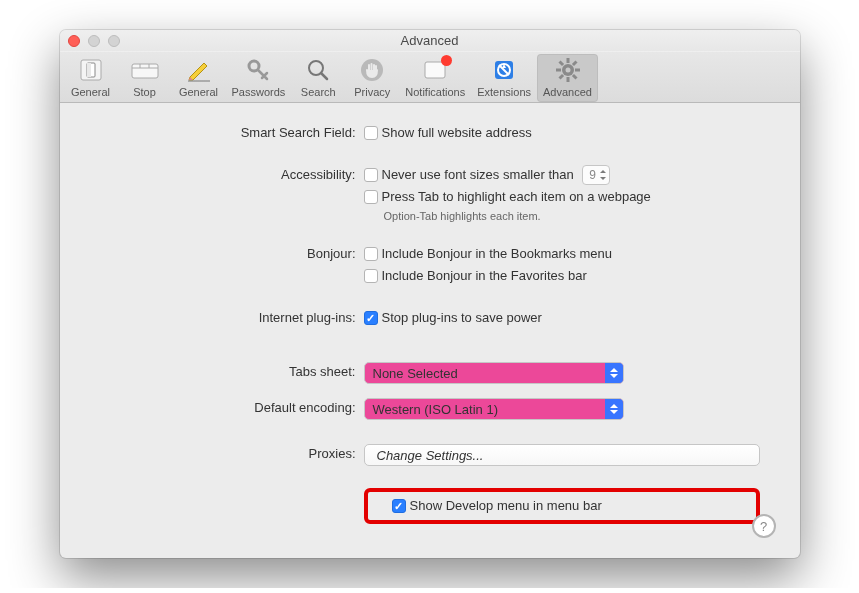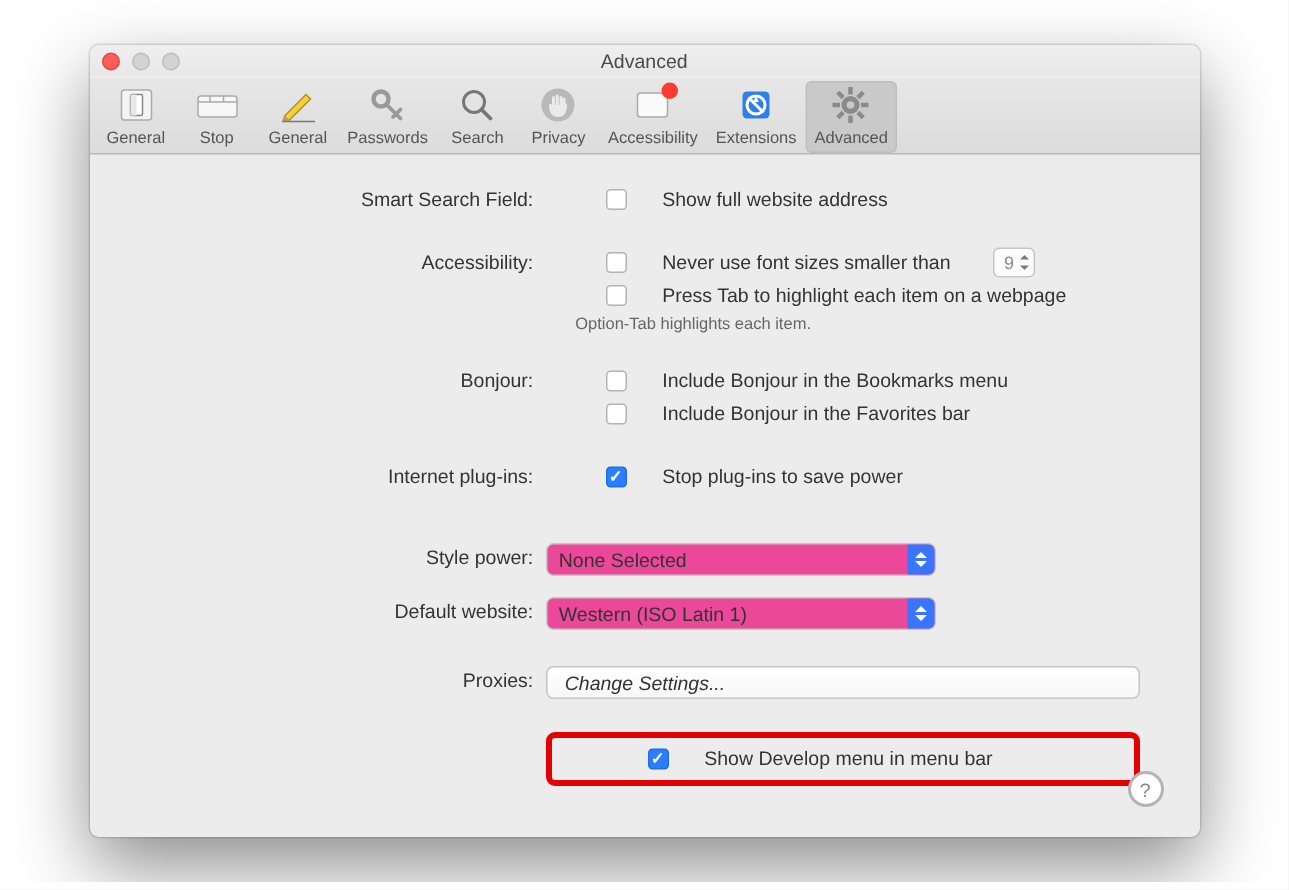--- a/index.html
+++ b/index.html
@@ -101,23 +101,22 @@
   }
   .right {
     flex: 1;
     display: flex;
     flex-direction: column;
     gap: 2px;
   }
   .chk-line {
     display: flex;
     align-items: center;
-    gap: 24px;
+    gap: 4px;
     line-height: 20px;
-    margin-left: 40px;
   }
   .mac-check {
     width: 14px;
     height: 14px;
     border-radius: 3px;
     border: 1px solid #b4b4b4;
     background: #fff;
     display: inline-flex;
     align-items: center;
     justify-content: center;
@@ -331,21 +330,21 @@
       <div class="tb-label">Privacy</div>
     </div>
 
     <div class="tb-item">
       <div class="tb-icon" style="position:relative">
         <svg width="26" height="26" viewBox="0 0 26 26">
           <rect x="3" y="5" width="20" height="16" rx="2" fill="#fafafa" stroke="#aaa"></rect>
         </svg>
         <div style="position:absolute;top:-1px;right:-1px;width:11px;height:11px;border-radius:50%;background:#ff3b30;"></div>
       </div>
-      <div class="tb-label">Accessibility</div>
+      <div class="tb-label">Notifications</div>
     </div>
 
     <div class="tb-item">
       <div class="tb-icon">
         <svg width="26" height="26" viewBox="0 0 26 26">
           <rect x="4" y="4" width="18" height="18" rx="3" fill="#2e7fe6"></rect>
           <circle cx="13" cy="13" r="6" fill="none" stroke="#fff" stroke-width="2"></circle>
           <path d="M8 8 L18 18" stroke="#fff" stroke-width="2"></path>
           <path d="M13 7 L15 11 L11 11 Z" fill="#fff"></path>
         </svg>
@@ -425,31 +424,31 @@
       <div class="left">Internet plug-ins:</div>
       <div class="right">
         <div class="chk-line">
           <span class="mac-check checked"></span>
           <span>Stop plug-ins to save power</span>
         </div>
       </div>
     </div>
 
     <div class="row med-gap">
-      <div class="left">Style power:</div>
+      <div class="left">Tabs sheet:</div>
       <div class="right">
         <div class="select">
           <span>None Selected</span>
           <span class="arrows"></span>
         </div>
       </div>
     </div>
 
     <div class="row" style="margin-bottom:24px">
-      <div class="left">Default website:</div>
+      <div class="left">Default encoding:</div>
       <div class="right">
         <div class="select">
           <span>Western (ISO Latin 1)</span>
           <span class="arrows"></span>
         </div>
       </div>
     </div>
 
     <div class="row" style="margin-bottom:22px">
       <div class="left">Proxies:</div>

